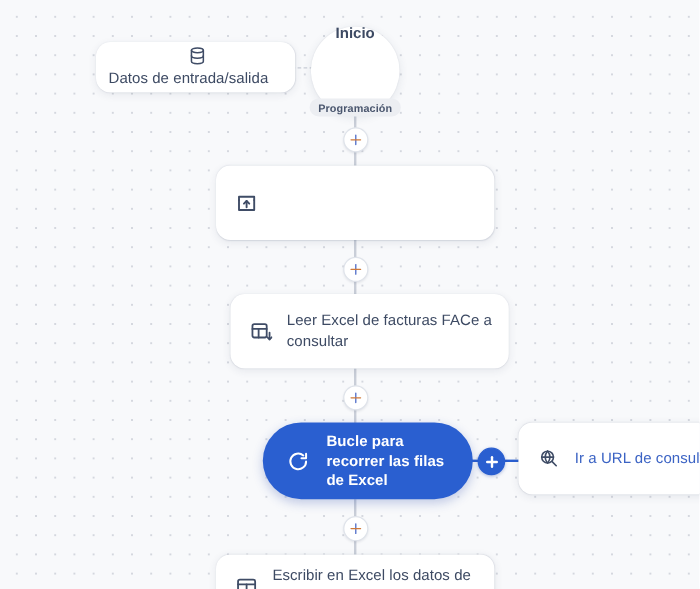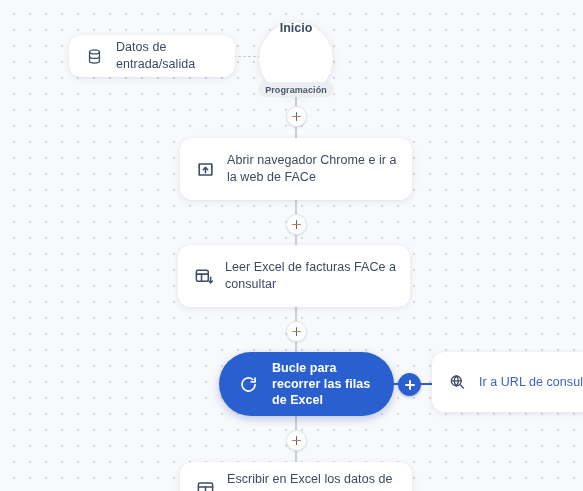--- a/index.html
+++ b/index.html
@@ -108,24 +108,25 @@
   .card-label {
     font-size: 12.5px;
     line-height: 17px;
     color: #3d4a63;
     padding-right: 12px;
     letter-spacing: 0.05px;
   }
 
   
   #node-io {
-    left: 69px;
+    left: 80px;
     top: 35px;
     width: 166px;
     height: 42px;
+    flex-direction: column;
   }
   #node-io .card-label { font-size: 12.5px; }
 
   
   #node-start {
     position: absolute;
     left: 259px;
     top: 22px;
     width: 74px;
     height: 74px;
@@ -152,21 +153,21 @@
     background: #eceef2;
     border-radius: 9px;
     padding: 2.5px 7px;
     letter-spacing: 0.1px;
     white-space: nowrap;
     margin-top: 43px;
   }
 
   
   #node-browser { left: 180px; top: 138px; width: 232px; height: 62px; }
-  #node-read    { left: 178px; top: 245px; width: 232px; height: 62px; }
+  #node-read    { left: 192px; top: 245px; width: 232px; height: 62px; }
   #node-write   { left: 180px; top: 462px; width: 232px; height: 52px; }
 
   
   #node-loop {
     position: absolute;
     left: 219px;
     top: 352px;
     width: 175px;
     height: 64px;
     border-radius: 32px;
@@ -269,21 +270,20 @@
 
   <div class="card" id="node-browser">
     <span class="card-icon">
       <svg viewBox="0 0 24 24" width="19" height="19" fill="none" stroke="currentColor" stroke-width="2" stroke-linecap="round" stroke-linejoin="round">
         <path d="M4 8.5V19h16V8.5"></path>
         <path d="M4 8.5V5h16v3.5"></path>
         <path d="M12 16V9.5"></path>
         <path d="M9.2 12.3L12 9.5l2.8 2.8"></path>
       </svg>
     </span>
-    <span class="card-label">Abrir navegador Chrome e ir a la web de FACe</span>
   </div>
 
   <div class="card" id="node-read">
     <span class="card-icon">
       <svg viewBox="0 0 24 24" width="19" height="19" fill="none" stroke="currentColor" stroke-width="1.9" stroke-linecap="round" stroke-linejoin="round">
         <rect x="3" y="4" width="15" height="14" rx="2"></rect>
         <path d="M3 9h15"></path>
         <path d="M9.5 9v9"></path>
         <path d="M21 13v7"></path>
         <path d="M18.8 17.8L21 20l2.2-2.2"></path>

